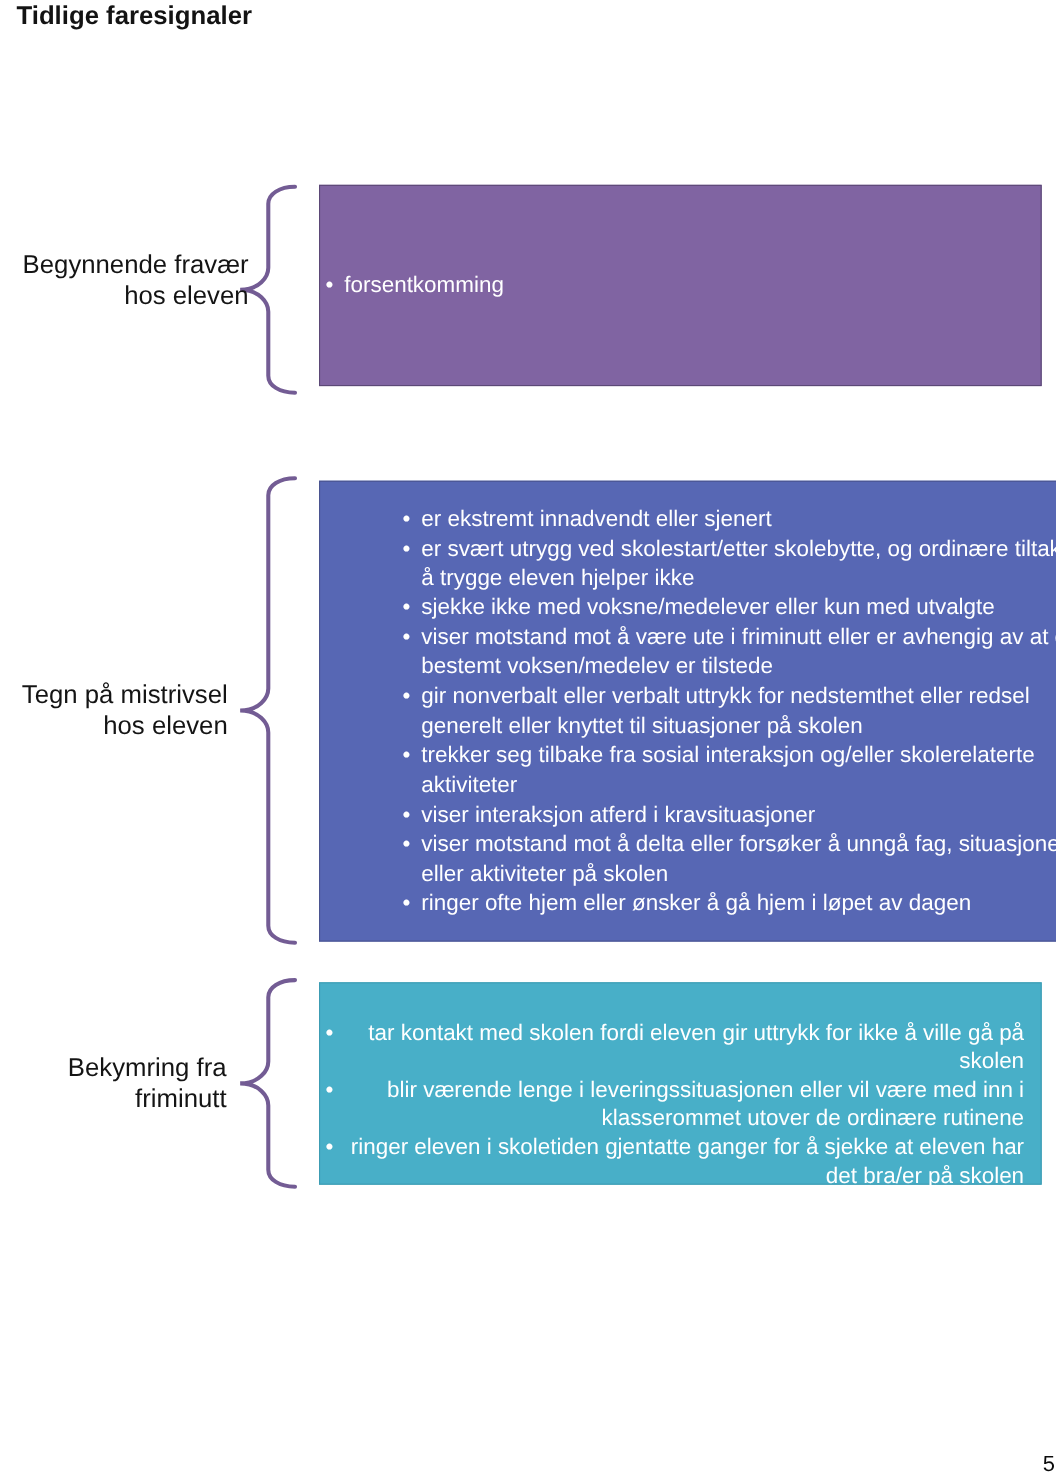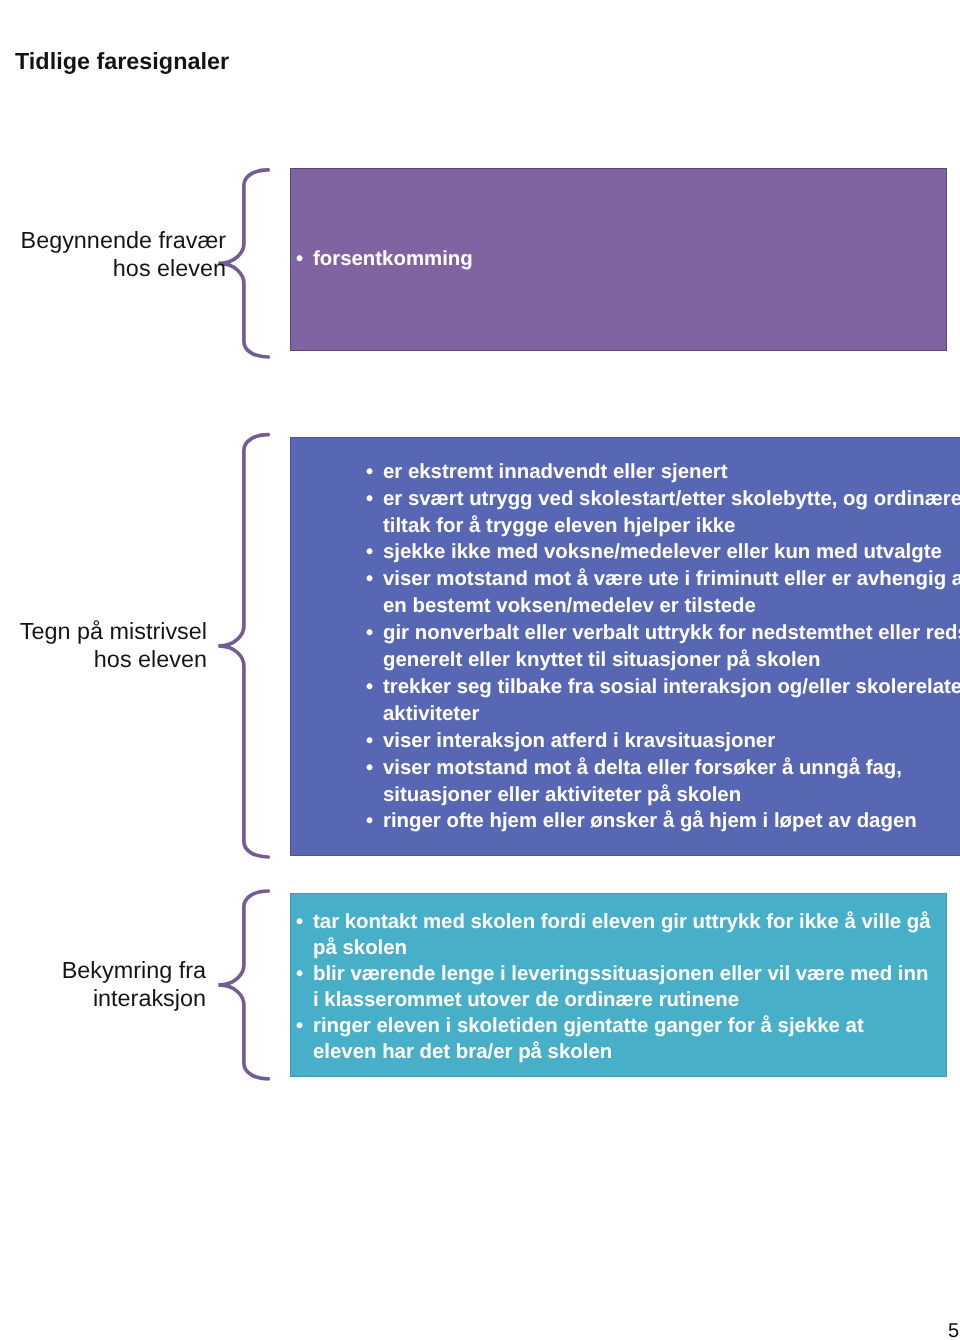--- a/index.html
+++ b/index.html
@@ -3,31 +3,31 @@
 <meta charset="utf-8">
 <title>Tidlige faresignaler</title>
 <style>
   html,body{margin:0;padding:0;background:#ffffff;}
   body{width:960px;height:1340px;position:relative;overflow:hidden;
        font-family:"Liberation Sans",sans-serif;color:#000;
        -webkit-font-smoothing:antialiased;text-rendering:geometricPrecision;}
   #page{position:absolute;left:0;top:0;width:960px;height:1340px;}
 
   .page-title{position:absolute;left:15px;top:1px;font-size:23.4px;font-weight:bold;
-       line-height:26px;color:#131313;white-space:nowrap;margin-top:47px;}
+       line-height:26px;color:#131313;white-space:nowrap;}
 
   .group-label{position:absolute;text-align:right;font-size:23.4px;line-height:28px;
        color:#141414;white-space:pre;overflow:visible;}
 
   .brace-svg{position:absolute;left:0;top:0;width:960px;height:1340px;
        pointer-events:none;overflow:visible;}
 
   .panel{position:absolute;box-sizing:border-box;display:flex;
        flex-direction:column;justify-content:center;}
-  .panel ul{margin:0;padding:0;list-style:none;width:640px;font-weight:bold;}
+  .panel ul{margin:0;padding:0;list-style:none;width:640px;}
   .panel li{position:relative;padding-left:22px;color:#ffffff;
        font-size:20.4px;line-height:26.9px;}
   .panel li:before{content:"\2022";position:absolute;left:5px;top:0;font-size:20.4px;}
   .panel ul.tight li{line-height:26.1px;}
 
   .pagenum{position:absolute;font-size:20px;line-height:20px;color:#0b0b0b;}
 </style>
 </head>
 <body>
 
@@ -39,21 +39,21 @@
     <path d="M268.2 169.8C254.1 169.8 243.9 176.3 243.9 185.3L243.9 243.4C243.9 251.8 235.7 263.4 218.3 263.4C235.7 263.4 243.9 275.0 243.9 283.4L243.9 341.5C243.9 350.5 254.1 357.0 268.2 357.0" stroke="#735C94" stroke-width="3.7" stroke-linecap="round" fill="none"></path>
     <path d="M268.2 434.7C254.1 434.7 243.9 441.2 243.9 450.2L243.9 625.9C243.9 634.3 235.7 645.9 218.3 645.9C235.7 645.9 243.9 657.5 243.9 665.9L243.9 841.5C243.9 850.5 254.1 857.0 268.2 857.0" stroke="#735C94" stroke-width="3.7" stroke-linecap="round" fill="none"></path>
     <path d="M268.2 891.0C254.1 891.0 243.9 897.5 243.9 906.5L243.9 964.9C243.9 973.3 235.7 984.9 218.3 984.9C235.7 984.9 243.9 996.5 243.9 1004.9L243.9 1063.3C243.9 1072.3 254.1 1078.8 268.2 1078.8" stroke="#735C94" stroke-width="3.7" stroke-linecap="round" fill="none"></path>
   </svg>
 
   <div class="group-label" style="left:0;top:226px;width:206px;padding-left:20px;">Begynnende fravær
 hos eleven</div>
   <div class="group-label" style="left:0;top:617px;width:207px;">Tegn på mistrivsel
 hos eleven</div>
   <div class="group-label" style="left:0;top:956px;width:206px;">Bekymring fra
-interaksjon</div>
+friminutt</div>
 
   <div class="panel" style="left: 290px; top: 168px; width: 657px; height: 183px; border: 1px solid rgb(91, 72, 118); background-color: rgb(128, 100, 162);">
     <ul style="position:relative;top:-0.5px;">
       <li>forsentkomming</li>
     </ul>
   </div>
 
   <div class="panel" style="left: 290px; top: 437px; width: 712px; height: 418.5px; border: 1px solid rgb(74, 84, 144); background-color: rgb(87, 103, 180); align-items: flex-end;">
     <ul style="position:relative;top:0.8px;">
       <li>er ekstremt innadvendt eller sjenert</li>
@@ -62,21 +62,21 @@
       <li>viser motstand mot å være ute i friminutt eller er avhengig av at en bestemt voksen/medelev er tilstede</li>
       <li>gir nonverbalt eller verbalt uttrykk for nedstemthet eller redsel generelt eller knyttet til situasjoner på skolen</li>
       <li>trekker seg tilbake fra sosial interaksjon og/eller skolerelaterte aktiviteter</li>
       <li>viser interaksjon atferd i kravsituasjoner</li>
       <li>viser motstand mot å delta eller forsøker å unngå fag, situasjoner eller aktiviteter på skolen</li>
       <li>ringer ofte hjem eller ønsker å gå hjem i løpet av dagen</li>
     </ul>
   </div>
 
   <div class="panel" style="left: 290px; top: 893px; width: 657px; height: 184px; border: 1px solid rgb(60, 156, 179); background-color: rgb(72, 175, 200);">
-    <ul class="tight" style="position:relative;top:2.0px;">
+    <ul class="tight" style="position:relative;top:19px;text-align:right;">
       <li>tar kontakt med skolen fordi eleven gir uttrykk for ikke å ville gå på skolen</li>
       <li>blir værende lenge i leveringssituasjonen eller vil være med inn i klasserommet utover de ordinære rutinene</li>
       <li>ringer eleven i skoletiden gjentatte ganger for å sjekke at eleven har det bra/er på skolen</li>
     </ul>
   </div>
 
   <div class="pagenum" style="left:948px;top:1321px;">5</div>
 
 </div>
 

